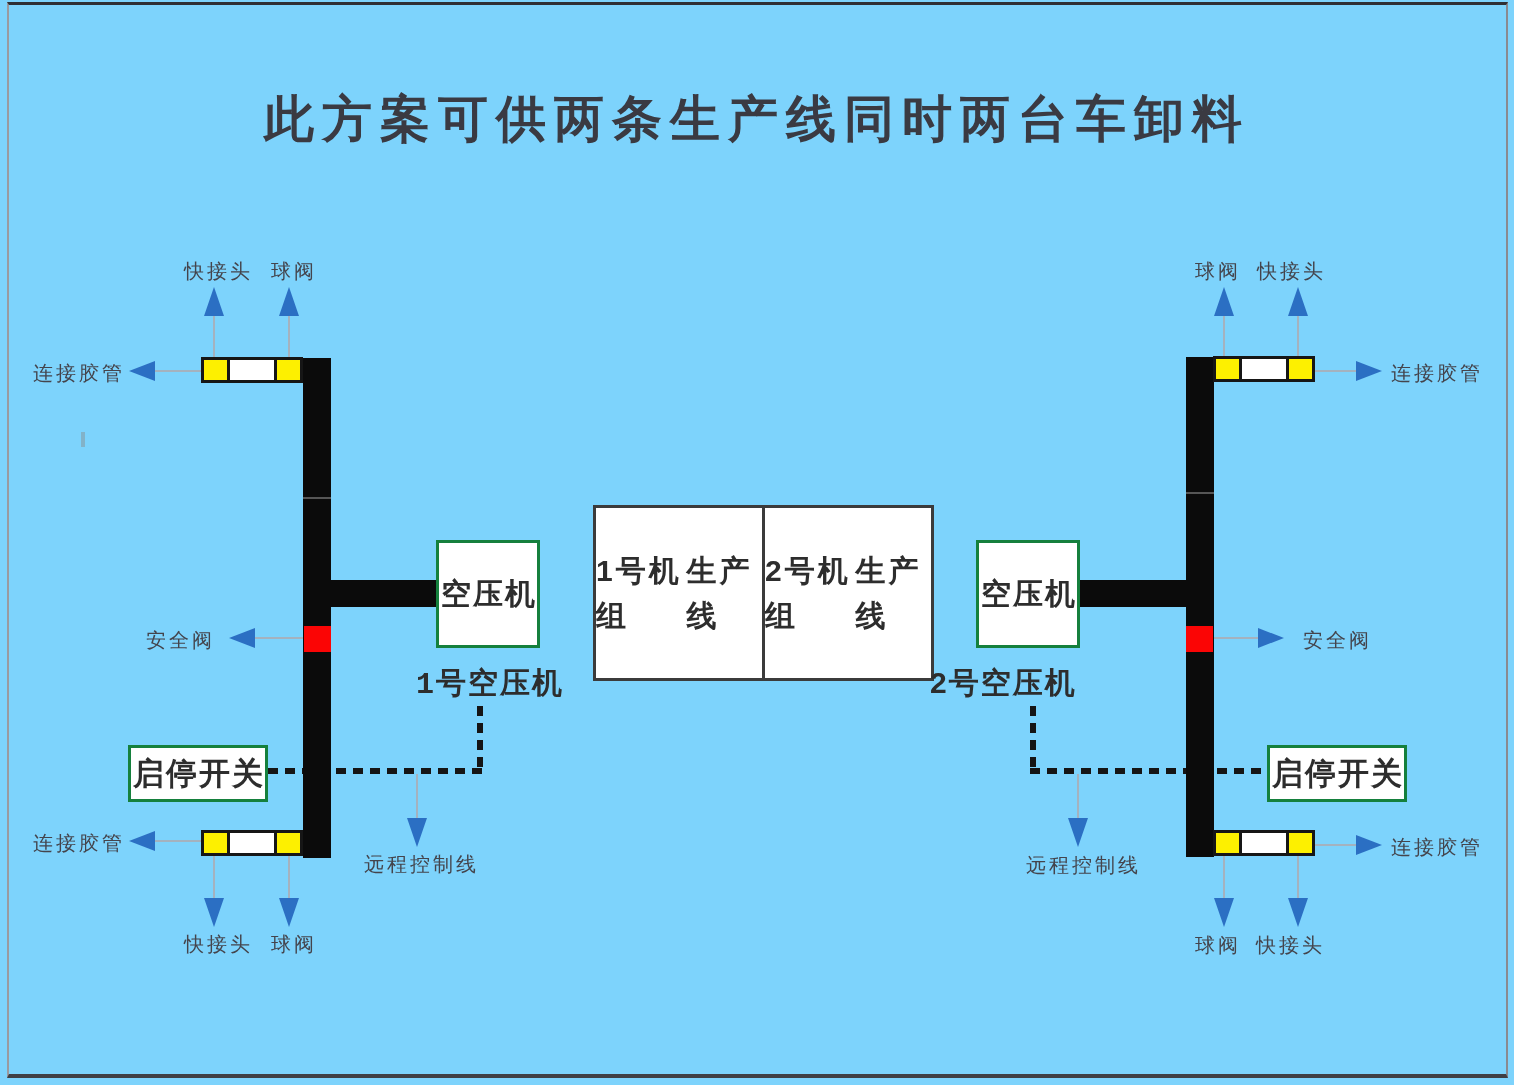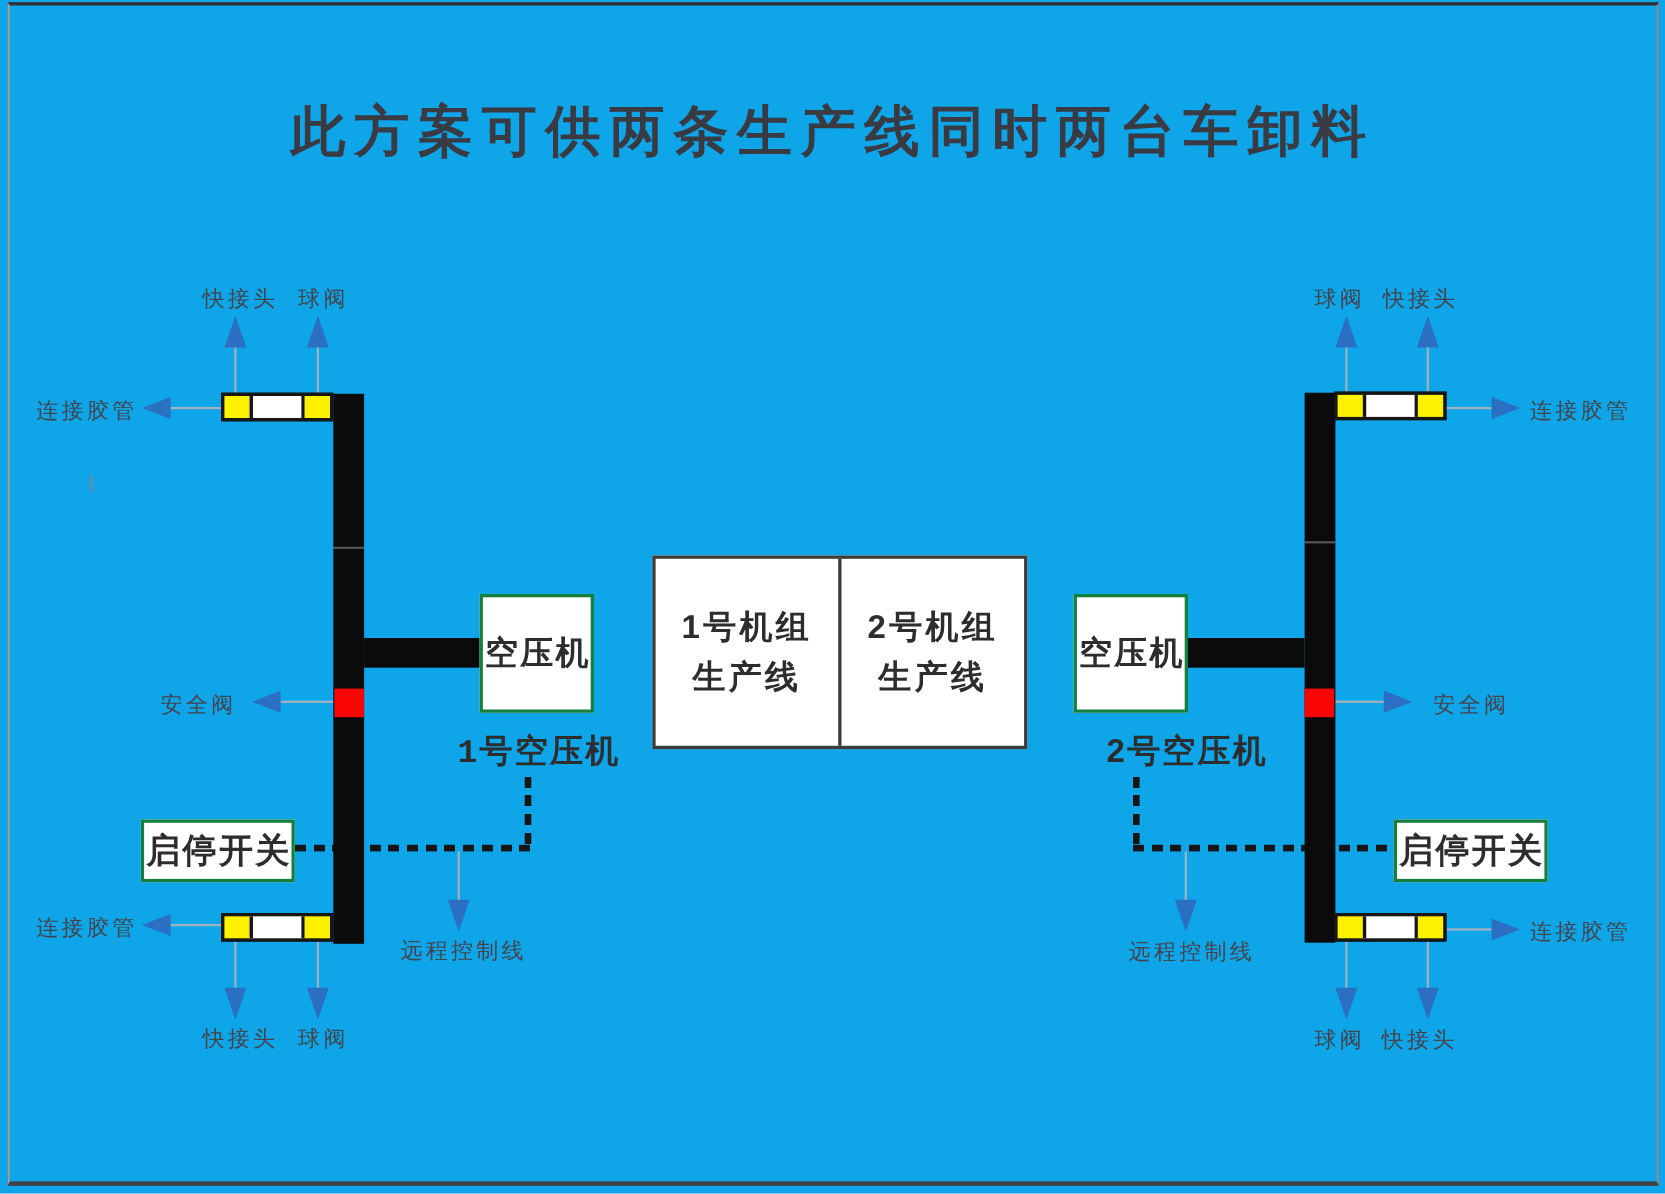--- a/index.html
+++ b/index.html
@@ -1,19 +1,19 @@
 <!DOCTYPE html>
 <html><head>
 <meta charset="utf-8">
 <style>
   html,body{margin:0;padding:0;background:#e8e8e8;}
   .canvas{
     position:relative;
     width:1514px;height:1085px;
-    background:#0ea5e9;
+    background:#7dd3fc;
     font-family:"Liberation Sans","DejaVu Sans",sans-serif;
     overflow:hidden;
   }
   .frame{
     position:absolute;left:7px;top:2px;right:6px;bottom:7px;
     border-top:3px solid #2f2f34;
     border-left:2px solid #9a9aa0;
     border-right:2px solid #8a8a90;
     border-bottom:4px solid #3f3f44;
     pointer-events:none;z-index:0;
@@ -38,21 +38,21 @@
     position:absolute;border:3px solid #15803d;background:#fff;
     display:flex;align-items:center;justify-content:flex-end;
     z-index:3;box-sizing:border-box;padding-left:40px;
   }
   .box .txt{font-size:30px;font-weight:600;letter-spacing:2px;color:#2d2d2d;white-space:nowrap;}
   .center-box{
     position:absolute;left:593px;top:505px;width:341px;height:176px;
     border:3px solid #3b3b3b;background:#fff;display:flex;z-index:3;box-sizing:border-box;
   }
   .center-cell{
-    flex:1;display:flex;flex-direction:column;align-items:center;justify-content:center;
+    flex:1;display:flex;flex-direction:row;align-items:center;justify-content:center;
     font-size:30px;font-weight:600;letter-spacing:3px;color:#2d2d2d;line-height:45px;
   }
   .center-cell:first-child{border-right:3px solid #3b3b3b;}
   .va{
     position:absolute;display:flex;height:26px;
     border:3px solid #161616;background:#161616;z-index:4;box-sizing:border-box;
   }
   .va .y{width:23px;background:#fdf000;}
   .va .w{width:44px;background:#ffffff;border-left:3px solid #161616;border-right:3px solid #161616;}
   .arr{position:absolute;width:0;height:0;z-index:5;}
@@ -164,21 +164,21 @@
   <div class="stem-v" style="left:1223px;top:314px;height:44px;"></div>
   <div class="stem-v" style="left:1297px;top:314px;height:44px;"></div>
 
   <span class="lbl" style="left:1391px;top:360px;">连接胶管</span>
   <div class="arr arr-right" style="left:1356px;top:361px;"></div>
   <div class="stem-h" style="left:1314px;top:370px;width:42px;"></div>
 
   <div class="box" style="left:976px;top:540px;width:104px;height:108px;">
     <span class="txt">空压机</span>
   </div>
-  <span class="lbl-big" style="left:1006px;top:663px;">2号空压机</span>
+  <span class="lbl-big" style="left:930px;top:663px;">2号空压机</span>
 
   <div class="red-sq" style="left:1186px;top:626px;"></div>
   <span class="lbl" style="left:1303px;top:627px;">安全阀</span>
   <div class="arr arr-right" style="left:1258px;top:628px;"></div>
   <div class="stem-h" style="left:1213px;top:637px;width:45px;"></div>
 
   <div class="dash-v" style="left:1030px;top:706px;height:64px;"></div>
   <div class="dash-h" style="left:1030px;top:768px;width:237px;"></div>
 
   <div class="box" style="left:1267px;top:745px;width:140px;height:57px;">

